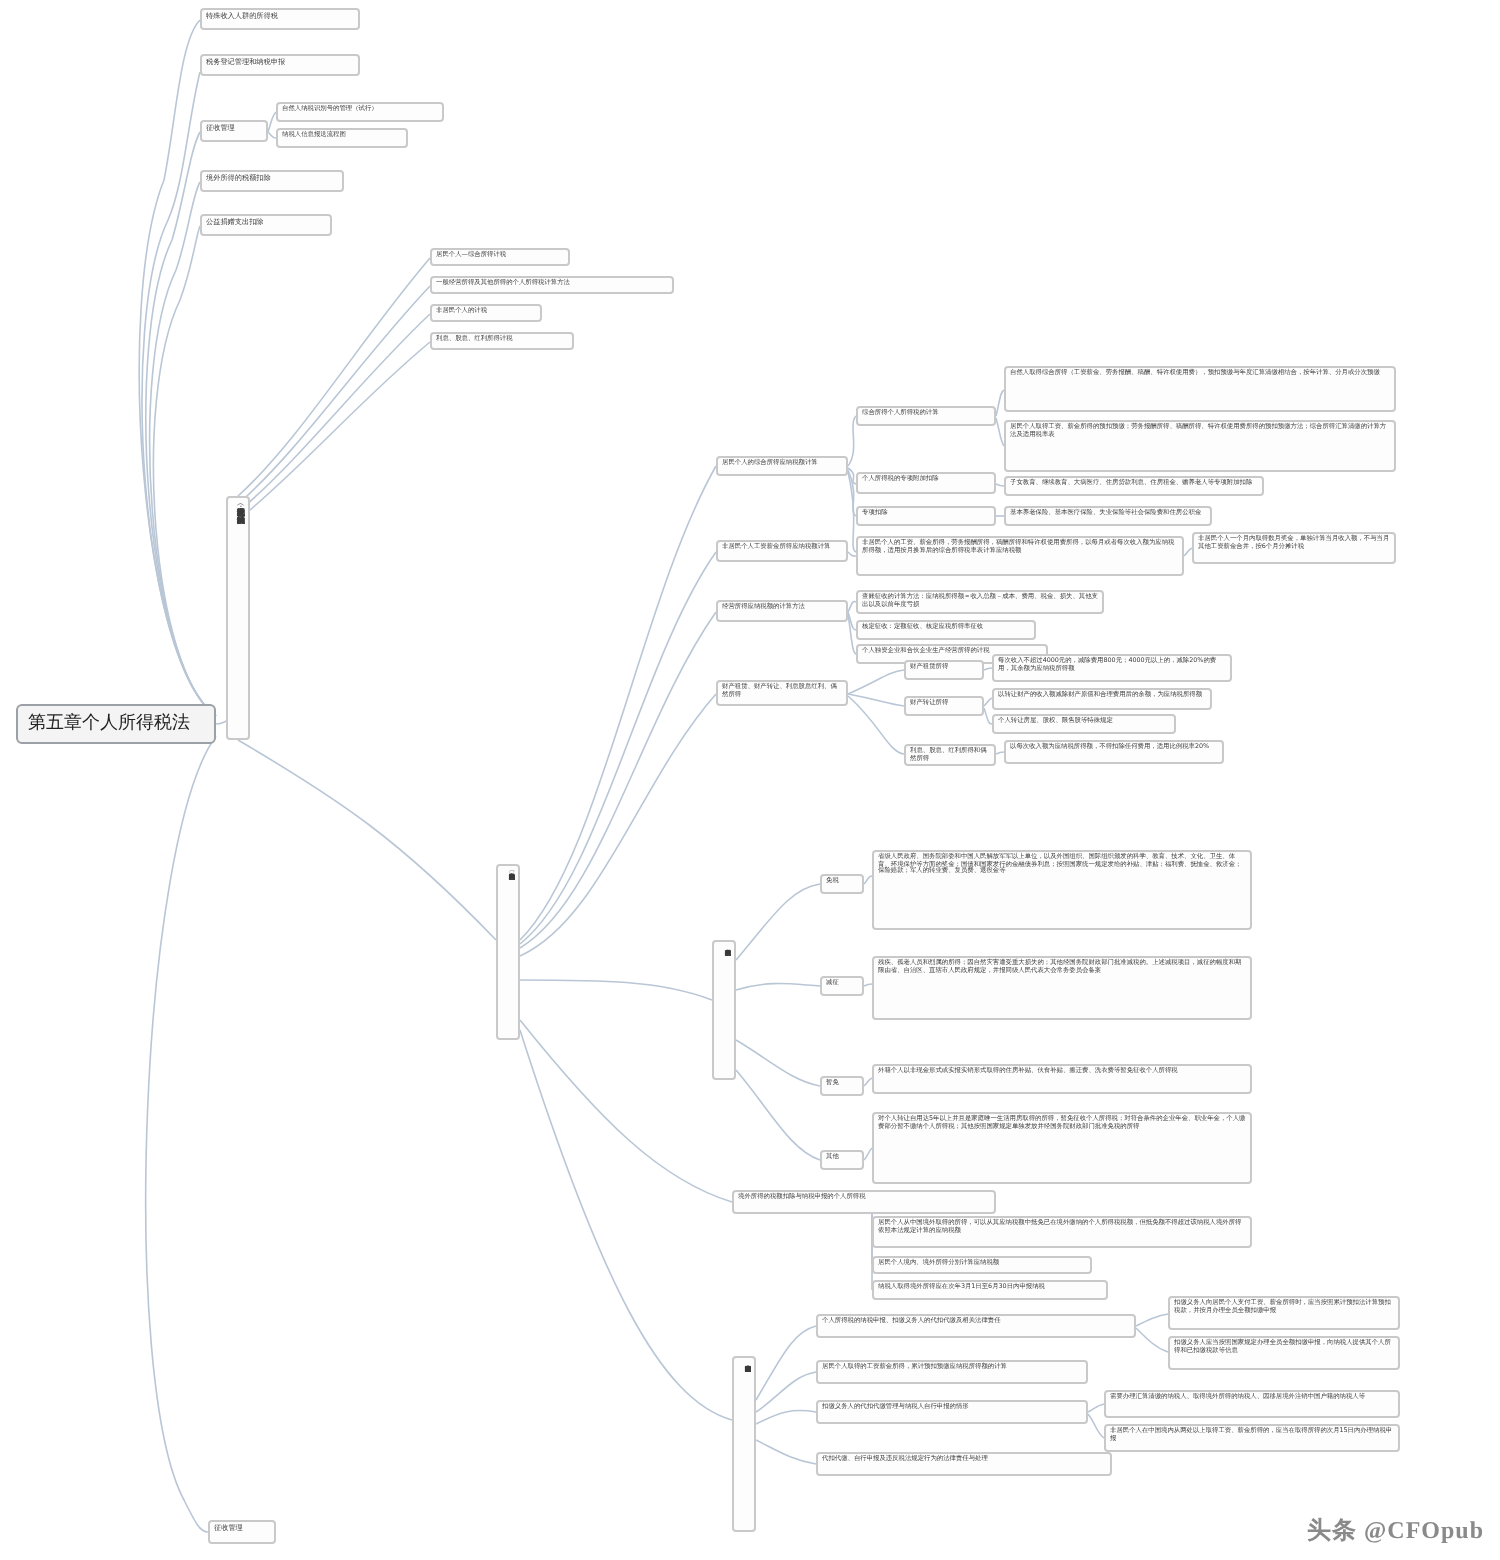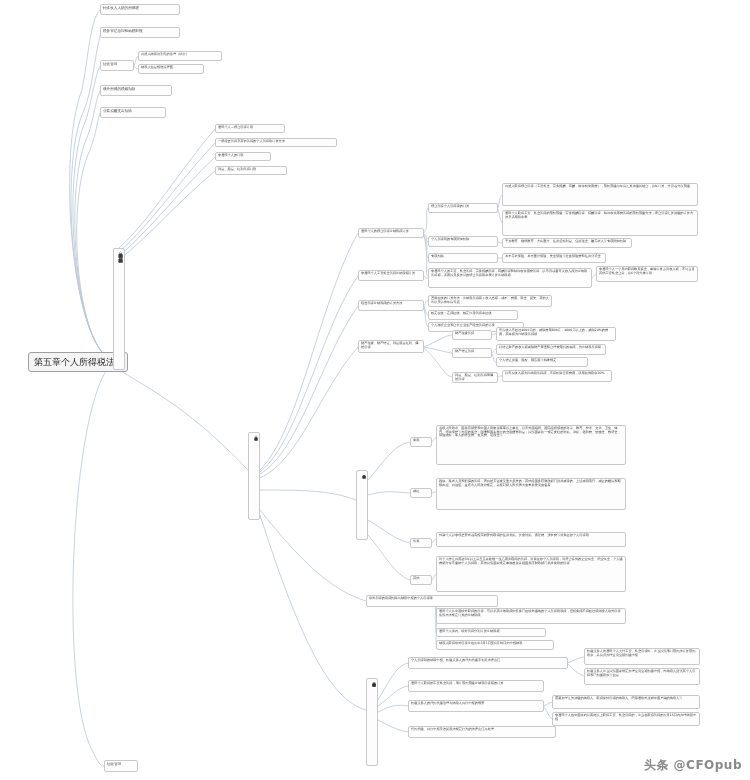--- a/index.html
+++ b/index.html
@@ -12,21 +12,21 @@
         padding:1px 2px;line-height:1.12;color:#3a3a3a;
         white-space:normal;overflow:hidden;}
   .node.root{background:#f4f4f4;border:1px solid #9aa0a6;border-radius:3px;
         font-size:9px;padding:4px 5px;color:#222;}
   .node.tiny{font-size:3.2px;}
   .node.xs{font-size:3.6px;}
   .node.sm{font-size:4.2px;}
   .vert{writing-mode:vertical-rl;text-orientation:mixed;}
   .watermark{position:absolute;right:8px;bottom:6px;font-size:12px;
        color:#9a9a9a;font-weight:bold;letter-spacing:.5px;}
-  .watermark .tt{color:#8a8a8a;}
+  .watermark .tt{color:#8a8a8a;font-family:Liberation Serif, serif;}
 </style>
 </head>
 <body>
 
 <div id="canvas">
 
   <svg class="lines" viewBox="0 0 750 780">
     <g fill="none" stroke="#b9c6d6" stroke-width="0.8">
 
       <path d="M108,358 C70,330 60,160 84,110 C92,92 94,60 100,36"></path>
@@ -99,21 +99,21 @@
       <path d="M568,664 C574,670 578,674 584,676"></path>
       <path d="M544,706 C548,704 548,703 552,702"></path>
       <path d="M544,707 C548,712 548,716 552,719"></path>
 
       <path d="M134,66 C136,60 136,58 138,56"></path>
       <path d="M134,66 C136,68 136,69 138,69"></path>
     </g>
   </svg>
 
   <div id="nodes">
-      <div class="node root" style="left: 8px; top: 352px; width: 100px; height: 20px; margin-left: 20px;">第五章个人所得税法</div>
+      <div class="node root" style="left: 8px; top: 352px; width: 100px; height: 20px;">第五章个人所得税法</div>
       <div class="node xs" style="left: 100px; top: 4px; width: 80px; height: 11px;">特殊收入人群的所得税</div>
       <div class="node xs" style="left: 100px; top: 27px; width: 80px; height: 11px;">税务登记管理和纳税申报</div>
       <div class="node xs" style="left: 100px; top: 60px; width: 34px; height: 11px;">征收管理</div>
       <div class="node tiny" style="left: 138px; top: 51px; width: 84px; height: 10px;">自然人纳税识别号的管理（试行）</div>
       <div class="node tiny" style="left: 138px; top: 64px; width: 66px; height: 10px;">纳税人信息报送流程图</div>
       <div class="node xs" style="left: 100px; top: 85px; width: 72px; height: 11px;">境外所得的税额扣除</div>
       <div class="node xs" style="left: 100px; top: 107px; width: 66px; height: 11px;">公益捐赠支出扣除</div>
       <div class="node tiny" style="left: 215px; top: 124px; width: 70px; height: 9px;">居民个人—综合所得计税</div>
       <div class="node tiny" style="left: 215px; top: 138px; width: 122px; height: 9px;">一般经营所得及其他所得的个人所得税计算方法</div>
       <div class="node tiny" style="left: 215px; top: 152px; width: 56px; height: 9px;">非居民个人的计税</div>

